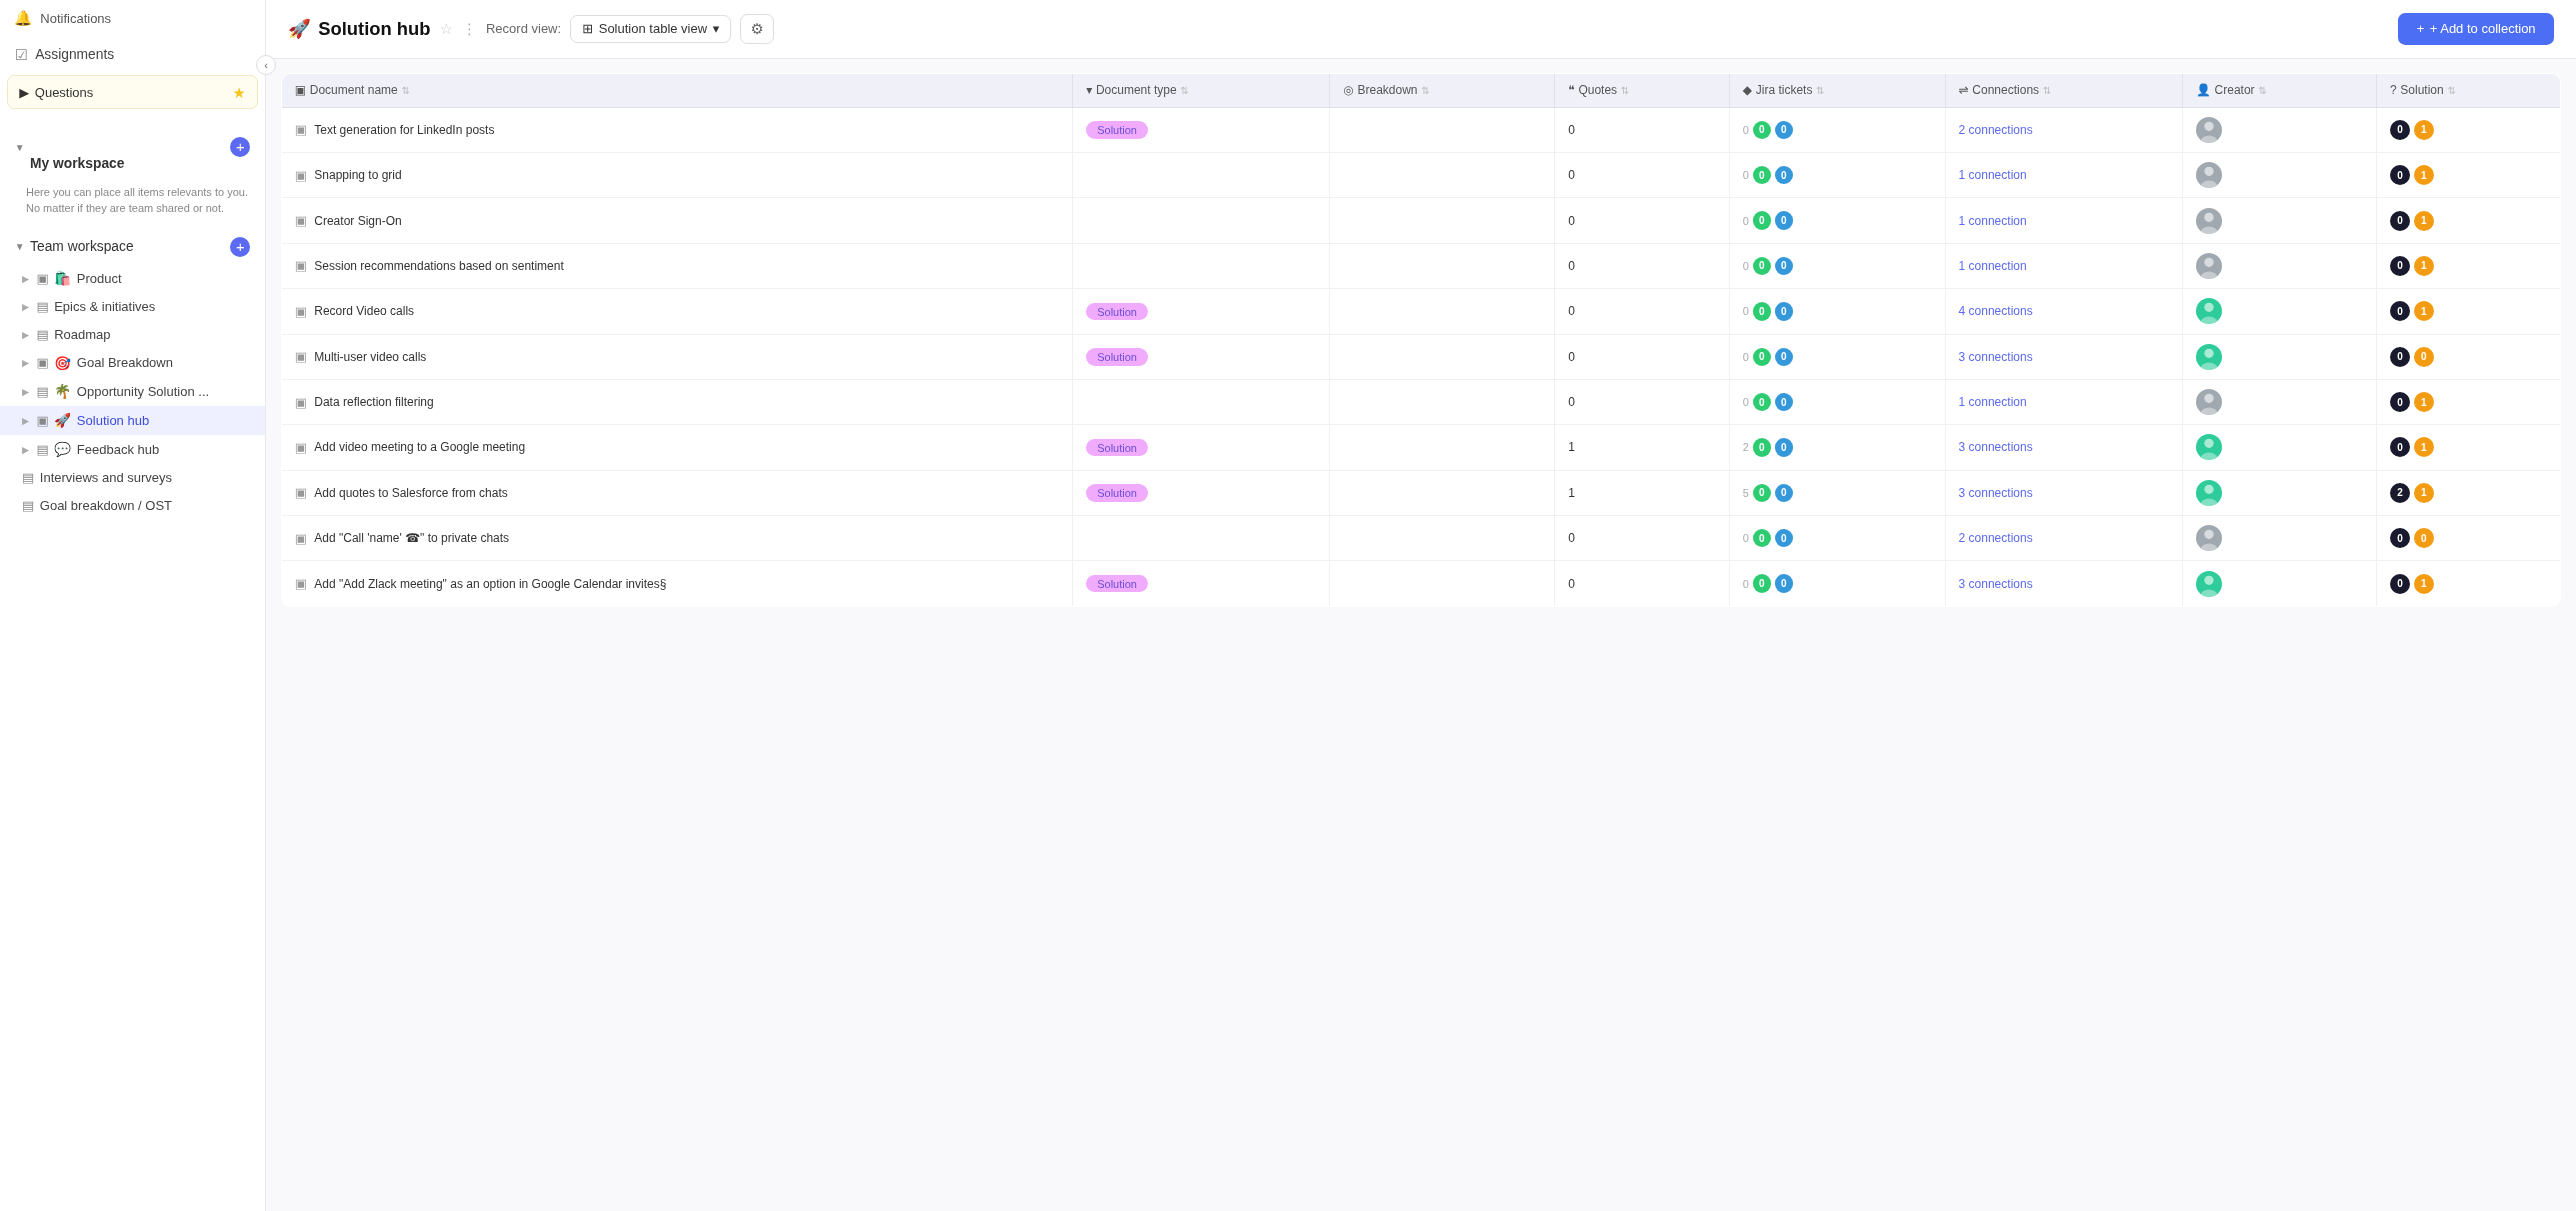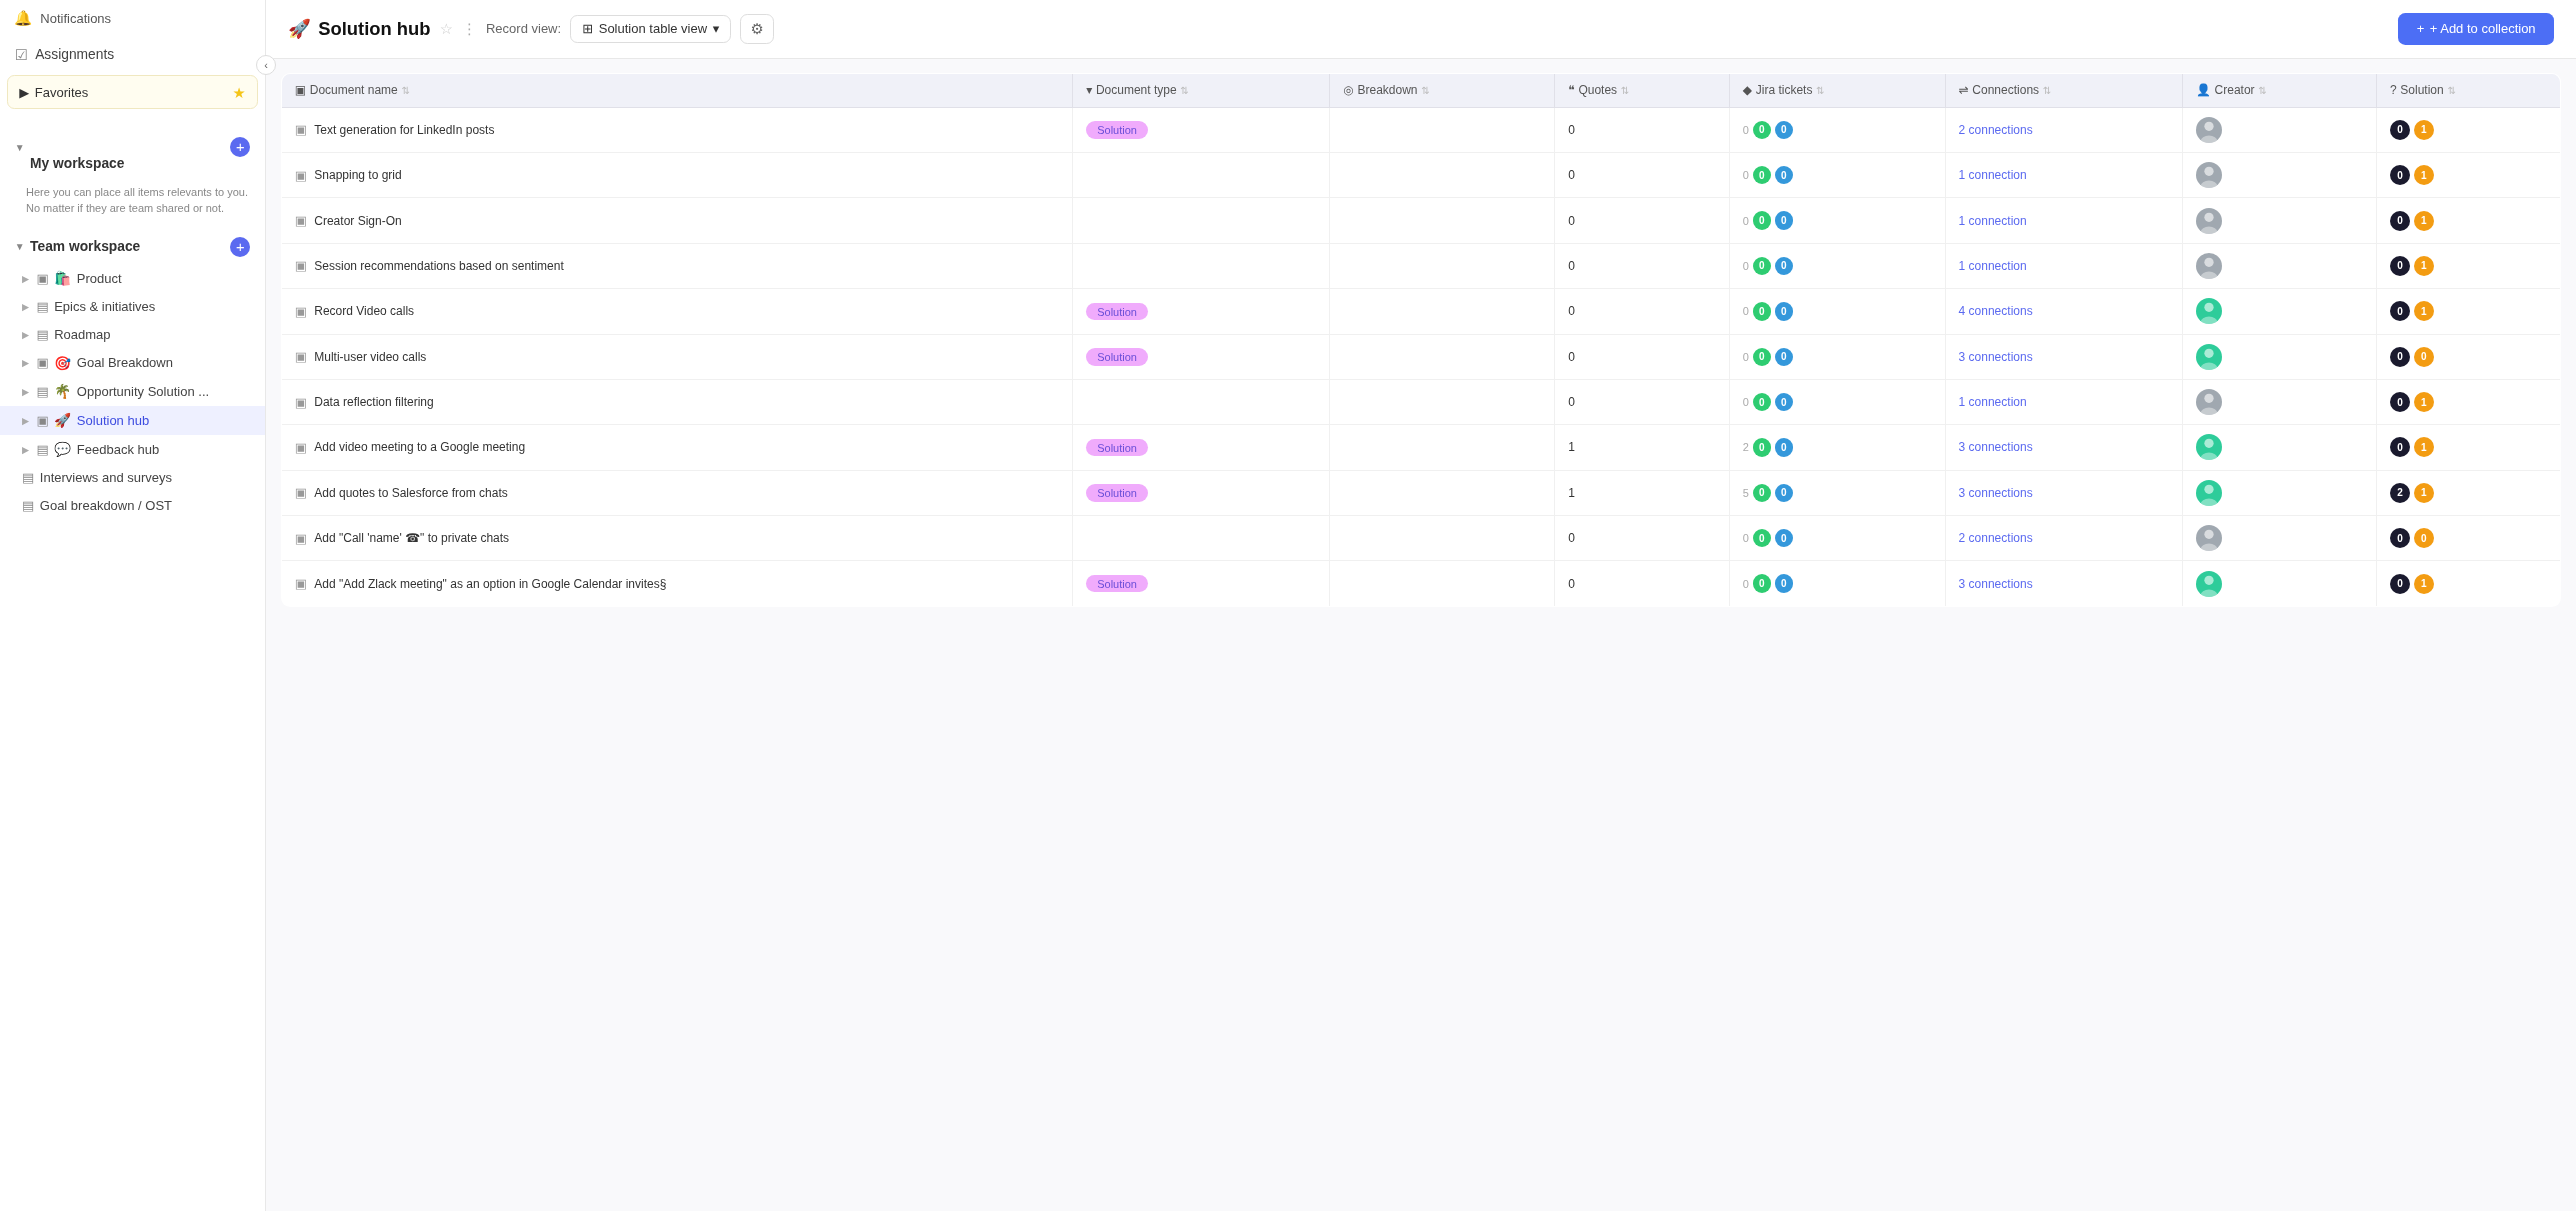--- a/index.html
+++ b/index.html
@@ -268,42 +268,42 @@
 
   <div class="sidebar-top-item">
     <span class="icon">☑</span>
     <span>Assignments</span>
   </div>
 
   <div class="favorites-section">
     <div class="favorites-header">
       <div class="left">
         <span class="item-arrow">▶</span>
-        <span>Favorites</span>
+        <span>Questions</span>
       </div>
       <span class="favorites-star">★</span>
     </div>
   </div>
 
   <div class="sidebar-section">
     <div class="sidebar-section-header">
       <div class="left">
         <span class="arrow">▼</span>
         <span style="font-weight:600;margin-top:32px;">My workspace</span>
       </div>
       <div class="add-btn">+</div>
     </div>
     <div class="my-workspace-desc">Here you can place all items relevants to you. No matter if they are team shared or not.</div>
   </div>
 
   <div class="sidebar-section">
     <div class="sidebar-section-header">
       <div class="left">
         <span class="arrow">▼</span>
-        <span style="font-weight:700;">Team workspace</span>
+        <span style="font-weight:400;">Team workspace</span>
       </div>
       <div class="add-btn">+</div>
     </div>
 
     <div class="sidebar-item">
       <span class="item-arrow">▶</span>
       <span class="item-icon">▣</span>
       <span class="item-emoji">🛍️</span>
       <span>Product</span>
     </div>

